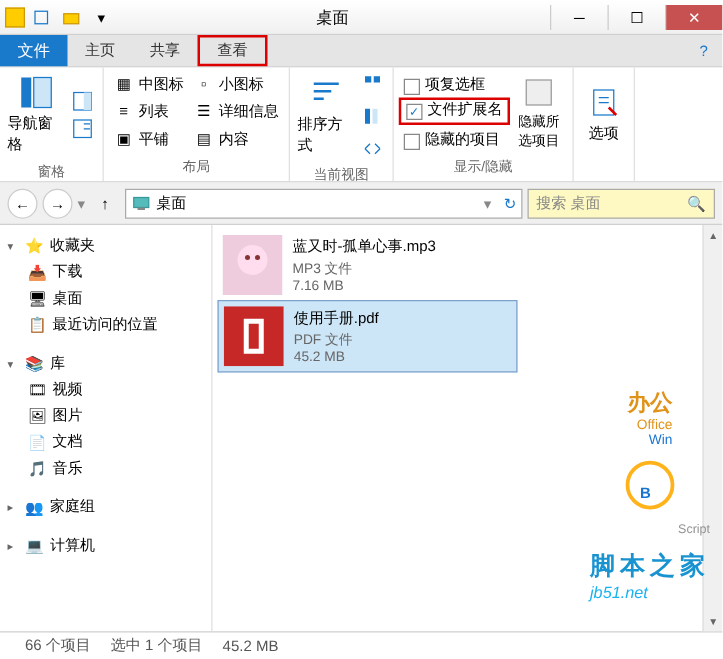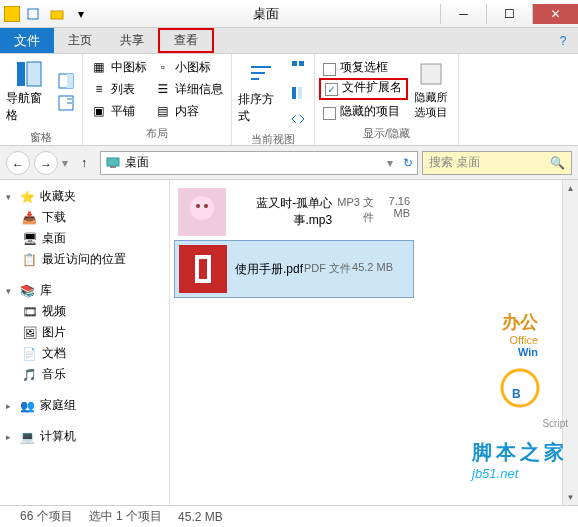--- a/index.html
+++ b/index.html
@@ -44,21 +44,21 @@
 .tree-item { display: flex; align-items: center; gap: 4px; padding: 2px 6px; }
 .tree-item.lvl1 { padding-left: 22px; }
 .tree-toggle { width: 10px; color: #666; font-size: 9px; }
 .tree-icon { width: 16px; height: 16px; display: flex; align-items: center; justify-content: center; }
 .tree-sep { height: 10px; }
 
 .files { flex: 1; position: relative; padding: 4px; }
 .file-item { display: flex; align-items: center; gap: 8px; padding: 4px; width: 240px; }
 .file-item.selected { background: #cde6f7; border: 1px solid #7da2ce; }
 .file-thumb { width: 48px; height: 48px; display: flex; align-items: center; justify-content: center; }
-.file-meta { display: flex; flex-direction: row; gap: 1px; text-align: right; }
+.file-meta { display: flex; flex-direction: column; gap: 1px; }
 .file-sub { color: #666; font-size: 11px; }
 .scrollbar { position: absolute; right: 0; top: 0; bottom: 0; width: 16px; background: #f0f0f0; border-left: 1px solid #ddd; }
 .sb-btn { height: 16px; display: flex; align-items: center; justify-content: center; color: #666; font-size: 8px; }
 
 .statusbar { height: 22px; border-top: 1px solid #d0d0d0; display: flex; align-items: center; padding: 0 20px; gap: 16px; color: #555; font-size: 11px; }
 
 .watermark { position: absolute; right: 10px; bottom: 24px; display: flex; align-items: center; gap: 10px; opacity: 0.9; flex-direction: column; }
 .wm-logo { width: 40px; height: 40px; }
 .wm-txt { display: flex; flex-direction: column; }
 .wm-cn { font-size: 20px; color: #0088cc; font-weight: bold; letter-spacing: 4px; }
@@ -214,20 +214,33 @@
       <div class="rb-bigbtn" style="width:46px">
         <svg>
             <rect x="4" y="4" width="20" height="20" fill="#eee" stroke="#999"></rect>
           </svg>
         <span style="font-size:11px;text-align:center">隐藏所选项目</span>
       </div>
     </div>
     <div class="ribbon-group-label">显示/隐藏</div>
   </div>
 
+  <div class="ribbon-group">
+    <div class="ribbon-group-body">
+      <div class="rb-bigbtn" style="width:40px">
+        <svg>
+            <rect x="6" y="4" width="16" height="20" fill="#fff" stroke="#1979ca"></rect>
+            <path d="M10 10 L18 10 M10 14 L18 14" stroke="#1979ca"></path>
+            <path d="M18 18 L24 24" stroke="#d00" stroke-width="2"></path>
+          </svg>
+        <span>选项</span>
+      </div>
+    </div>
+    <div class="ribbon-group-label">&nbsp;</div>
+  </div>
 </div>
 
 <div class="navbar">
   <div class="nav-arrow">←</div>
   <div class="nav-arrow">→</div>
   <div style="color:#888">▾</div>
   <div class="nav-arrow" style="border:none;background:none">↑</div>
   <div class="address-bar">
     <svg width="16" height="16">
         <rect x="2" y="3" width="12" height="8" fill="#5bb" stroke="#399"></rect>
@@ -331,21 +344,21 @@
     <div class="scrollbar">
       <div class="sb-btn">▲</div>
       <div style="flex:1"></div>
       <div class="sb-btn" style="position:absolute;bottom:0;width:100%">▼</div>
     </div>
 
     <div class="watermark">
       <div style="display:flex;flex-direction:column;align-items:flex-end">
         <span style="color:#d80;font-size:18px;font-weight:bold">办公</span>
         <span style="color:#d80;font-size:11px">Office</span>
-        <span style="color:#06c;font-size:11px;font-weight:bold">Win</span>
+        <span style="color:#06c;font-size:11px;font-weight:normal">Win</span>
       </div>
       <svg class="wm-logo">
           <circle cx="20" cy="20" r="18" fill="none" stroke="#fa0" stroke-width="3"></circle>
           <text x="12" y="30" font-size="26" font-weight="bold" fill="#06c">B</text>
         </svg>
       <span style="color:#888;font-size:10px;align-self:flex-end">Script</span>
       <div class="wm-txt">
         <span class="wm-cn">脚本之家</span>
         <span class="wm-url">jb51.net</span>
       </div>

